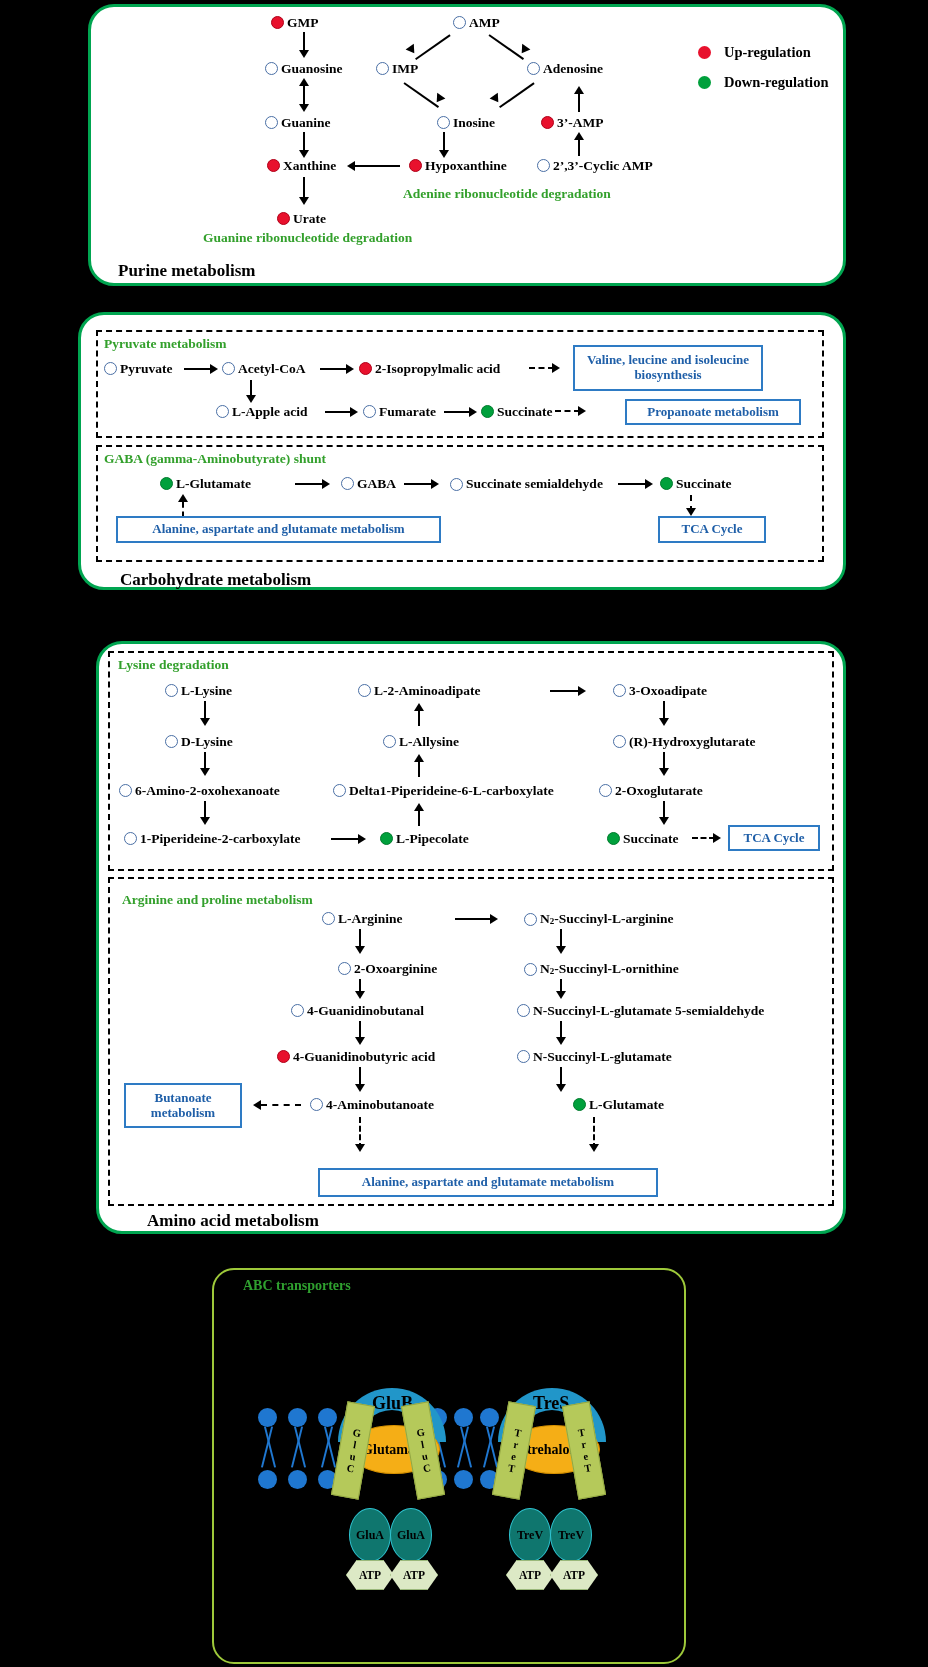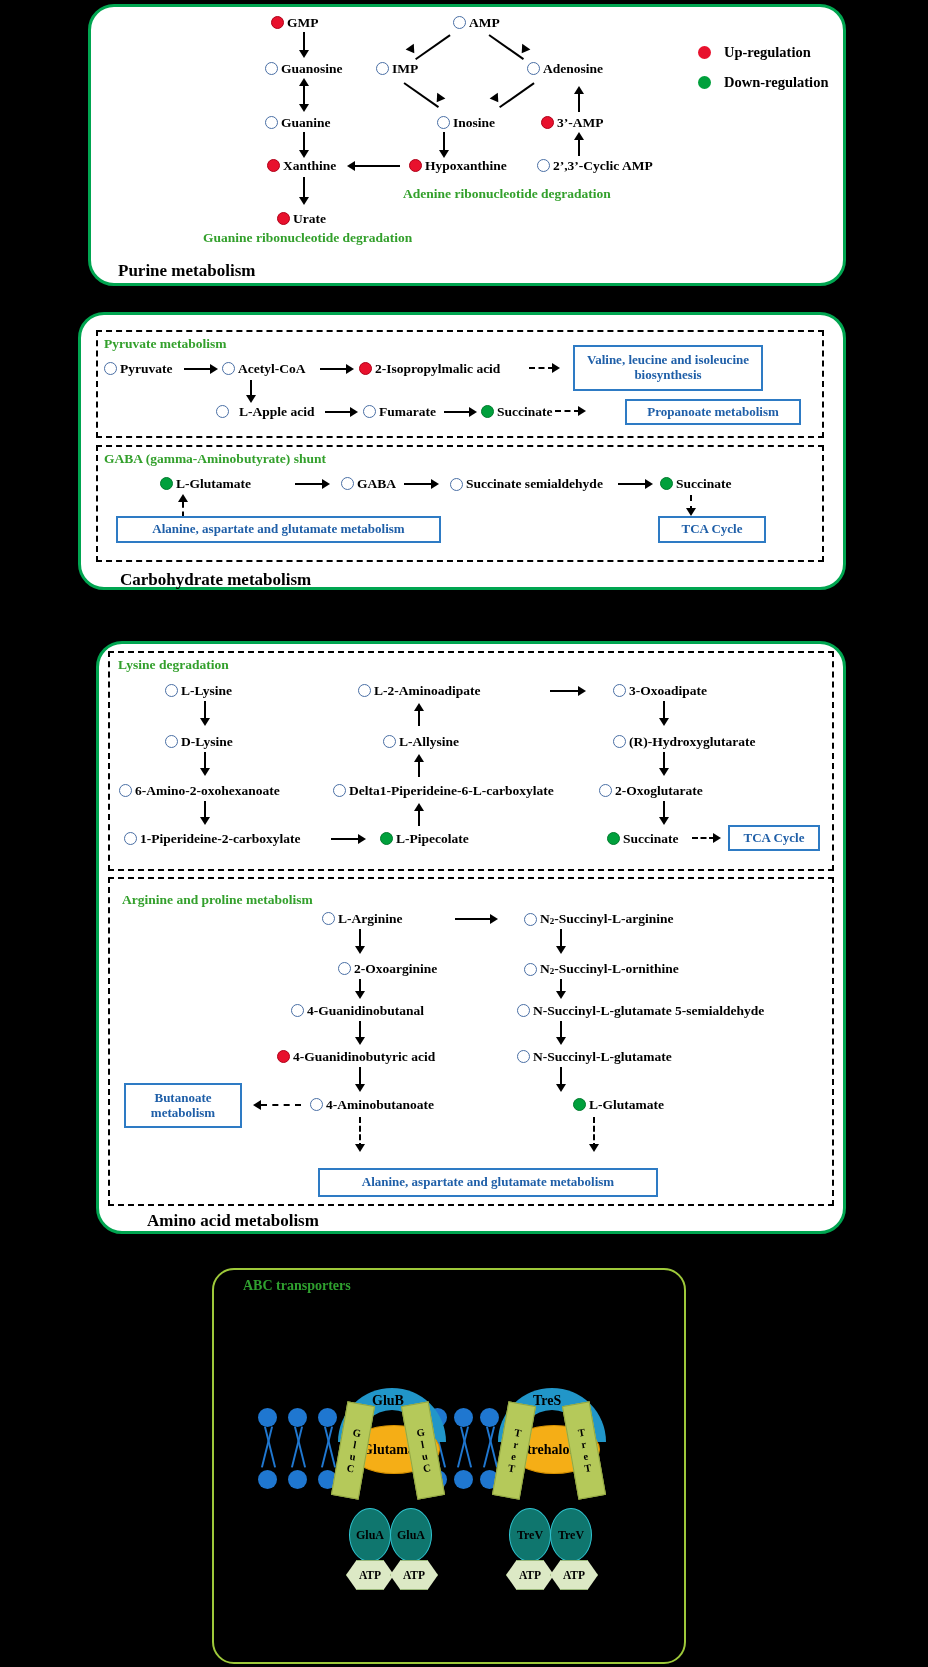--- a/index.html
+++ b/index.html
@@ -45,21 +45,21 @@
   .legend{position:absolute;}
   .leg-row{display:flex;align-items:center;margin-bottom:13px;}
   .leg-dot{width:13px;height:13px;border-radius:50%;margin-right:13px;}
   .leg-txt{font-weight:bold;font-size:14.5px;color:#000;white-space:nowrap;}
 
   
   #abc-panel{position:absolute;background:#000;border:2.5px solid #9ec93a;border-radius:22px;}
   #abc-title{position:absolute;color:#2fa02f;font-weight:bold;font-size:14px;}
   .arc{position:absolute;background:#2196c9;border-radius:100px 100px 0 0;}
   .arc-cut{position:absolute;background:#000;border-radius:60px 60px 0 0;}
-  .arc-lbl{position:absolute;color:#000;font-weight:bold;font-size:14px;white-space:nowrap;}
+  .arc-lbl{position:absolute;color:#000;font-weight:bold;font-size:18px;white-space:nowrap;}
   .oval{position:absolute;background:#f5ae16;border:1.5px solid #d89200;border-radius:50%;
         display:flex;align-items:center;justify-content:center;font-weight:bold;font-size:14px;color:#000;}
   .tmbox{position:absolute;background:#b5c95a;border:1.5px solid #93a742;
          display:flex;flex-direction:column;align-items:center;justify-content:center;
          font-weight:bold;font-size:10.5px;color:#000;line-height:1.0;}
   .nbd{position:absolute;background:#0f766e;border:1.5px solid #2fc3d0;border-radius:50%;
        display:flex;align-items:center;justify-content:center;font-weight:bold;font-size:12px;color:#000;}
   .atp{position:absolute;background:#dce9c5;border:1.5px solid #9ab87a;color:#000;
        font-weight:bold;font-size:11.5px;display:flex;align-items:center;justify-content:center;
        clip-path:polygon(22% 0,78% 0,100% 50%,78% 100%,22% 100%,0 50%);}
@@ -174,21 +174,21 @@
   <span class="lbl">Pyruvate</span>
   </div>
 <div class="node" style="left:222px;top:362px;">
   <span class="mk none"></span>
   <span class="lbl">Acetyl-CoA</span>
   </div>
 <div class="node" style="left:359px;top:362px;">
   <span class="mk up"></span>
   <span class="lbl">2-Isopropylmalic acid</span>
   </div>
-<div class="node" style="left:216px;top:405px;gap:7px;">
+<div class="node" style="left:216px;top:405px;">
   <span class="mk none"></span>
   <span class="lbl">L-Apple acid</span>
   </div>
 <div class="node" style="left:363px;top:405px;">
   <span class="mk none"></span>
   <span class="lbl">Fumarate</span>
   </div>
 <div class="node" style="left:481px;top:405px;">
   <span class="mk down"></span>
   <span class="lbl">Succinate</span>

